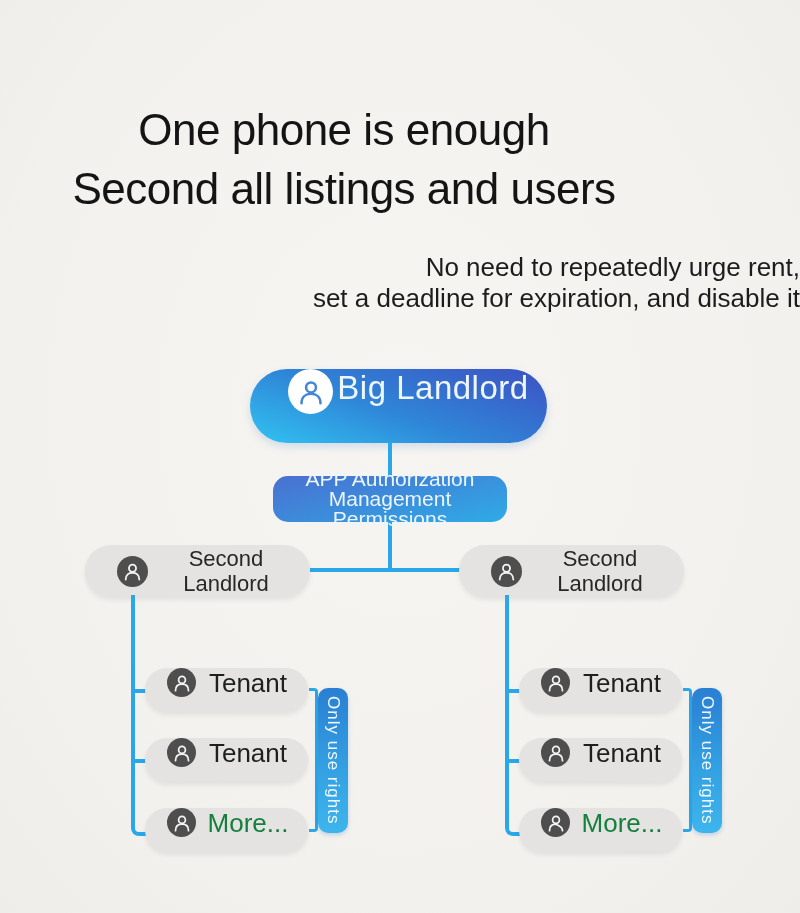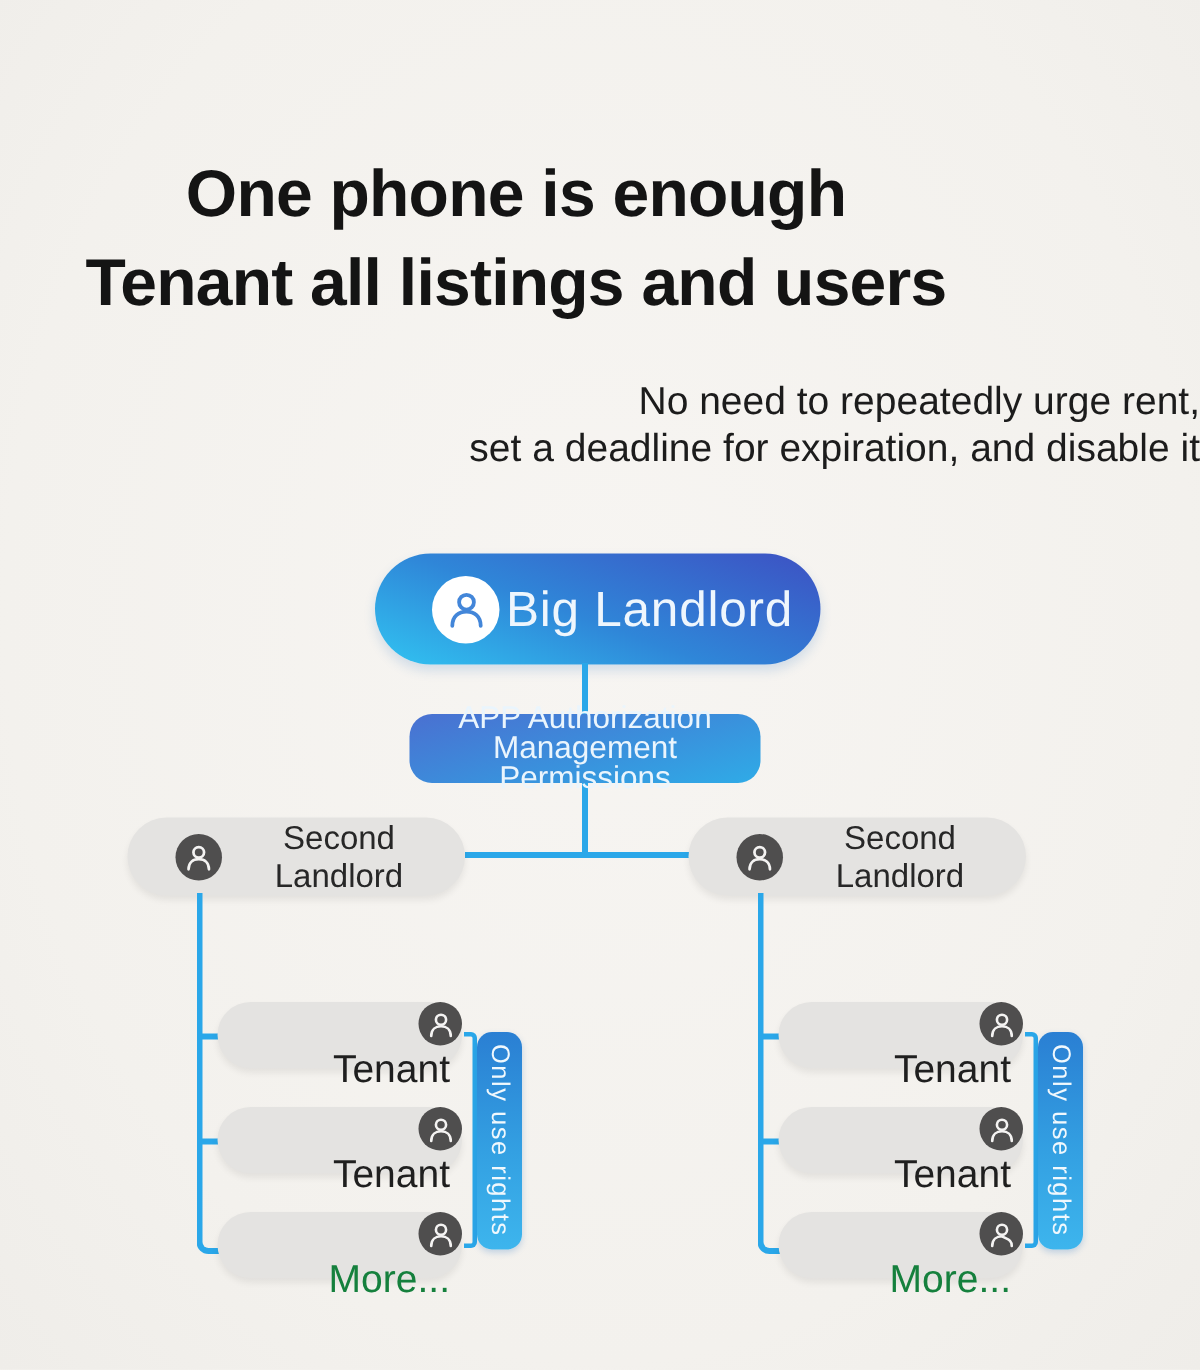--- a/index.html
+++ b/index.html
@@ -9,34 +9,34 @@
     background:#f4f2ee;
     overflow:hidden;
   }
   .canvas{
     position:relative;width:800px;height:913px;
     background:radial-gradient(ellipse at 50% 45%, #f7f5f2 0%, #f3f1ed 70%, #efede9 100%);
   }
   
   .title{
     position:absolute;top:100px;left:0;width:688px;
-    text-align:center;color:#141414;font-weight:700;
+    text-align:center;color:#141414;font-weight:400;
     font-size:44px;line-height:59px;letter-spacing:-0.5px;
   }
   .subtitle{
     position:absolute;top:252px;left:0;width:800px;
     text-align:right;color:#1c1c1c;font-weight:400;
     font-size:26px;line-height:31px;
   }
   
   .root-pill{
     position:absolute;left:250px;top:369px;width:297px;height:74px;
     border-radius:37px;
     background:linear-gradient(200deg,#3d51c3 0%,#2f86d8 55%,#31c3f1 100%);
-    display:flex;align-items:center;padding-left:38px;box-sizing:border-box;
+    display:flex;align-items:flex-start;padding-left:38px;box-sizing:border-box;
     box-shadow:0 4px 8px rgba(40,110,190,0.18);
   }
   .root-avatar{
     width:45px;height:45px;border-radius:50%;background:#ffffff;flex:0 0 auto;
     display:flex;align-items:center;justify-content:center;
   }
   .root-label{
     flex:1;text-align:center;color:#eef6fd;font-size:33px;font-weight:400;
     padding-right:14px;letter-spacing:0.5px;
   }
@@ -71,24 +71,23 @@
   .rail{
     position:absolute;left:46px;top:50px;width:14px;height:237px;
     border-left:4px solid #2aa7e9;border-bottom:4px solid #2aa7e9;
     border-bottom-left-radius:8px;background:none;
   }
   .stub{height:4px;left:48px;width:14px;}
   .stub.r1{top:144px;}
   .stub.r2{top:214px;}
   .child-pill{
     position:absolute;left:60px;width:163px;height:44px;border-radius:22px;
-    background:#e4e3e1;display:flex;align-items:flex-end;
+    background:#e4e3e1;display:flex;align-items:flex-start;
     padding-left:22px;box-sizing:border-box;
     box-shadow:0 3px 5px rgba(0,0,0,0.07);
-    flex-direction:column;
   }
   .child-pill .gray-avatar{width:29px;height:29px;}
   .child-pill.c1{top:123px;}
   .child-pill.c2{top:193px;}
   .child-pill.c3{top:263px;}
   .child-label{
     flex:1;text-align:center;color:#1f1f1f;font-size:26px;padding-right:8px;
   }
   .child-label.muted{color:#15803d;}
   .bracket{
@@ -110,21 +109,21 @@
   }
   svg{display:block;}
 </style>
 </head>
 <body>
 
 <div class="canvas">
 
   <div class="title">
     <div>One phone is enough</div>
-    <div>Tenant all listings and users</div>
+    <div>Second all listings and users</div>
   </div>
   <div class="subtitle">
     <div>No need to repeatedly urge rent,</div>
     <div>set a deadline for expiration, and disable it</div>
   </div>
 
   <div class="root-pill">
     <span class="root-avatar">
       <svg width="32" height="32" viewBox="0 0 24 24" fill="none" stroke="#4386d9" stroke-width="1.9">
         <circle cx="12" cy="8.6" r="3.7"></circle>

